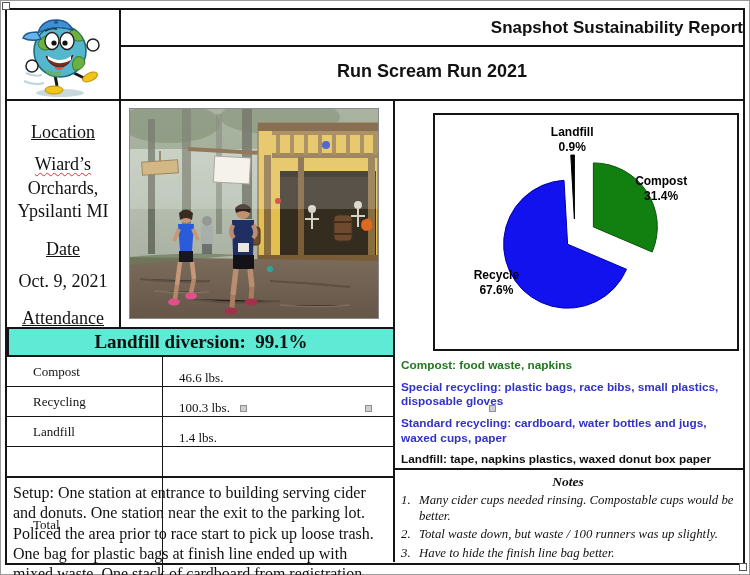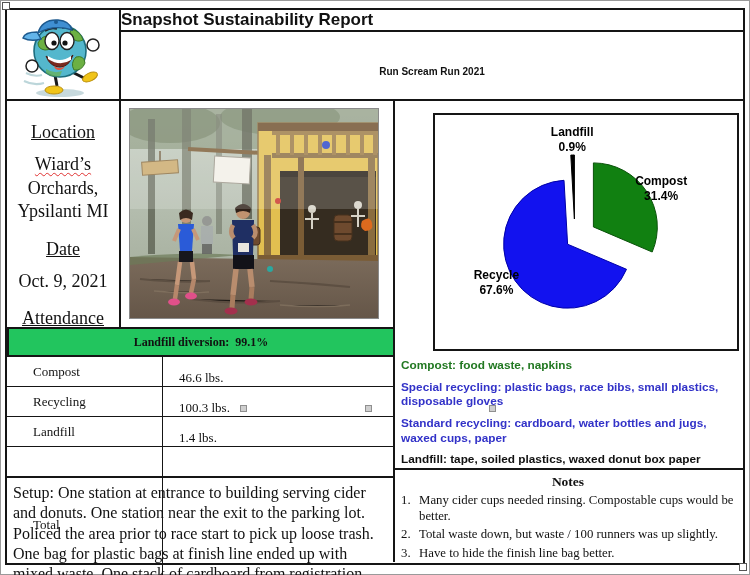--- a/index.html
+++ b/index.html
@@ -4,48 +4,48 @@
 <style>
   * { margin:0; padding:0; box-sizing:border-box; }
   html,body { width:750px; height:575px; background:#fff; overflow:hidden; }
   body { font-family:"Liberation Serif", serif; color:#111; }
   #page { position:relative; width:750px; height:575px; border:1px solid #9a9a9a; background:#fff; }
   #sheet { position:absolute; left:4px; top:7px; width:740px; height:557px; border:2px solid #151515; background:#fff; }
   .abs { position:absolute; }
 
   
   #mascot-cell { left:0; top:0; width:114px; height:91px; border-right:2px solid #151515; border-bottom:2px solid #151515; display:flex; align-items:center; justify-content:center; }
-  #title-cell  { left:114px; top:0; width:622px; height:22px; border-bottom:2px solid #151515; display:flex; align-items:center; justify-content:flex-start; font-family:"Liberation Sans",sans-serif; font-weight:bold; font-size:17px; }
-  #subtitle-cell { left:114px; top:34px; width:622px; height:57px; border-bottom:2px solid #151515; display:flex; align-items:center; justify-content:center; font-family:"Liberation Sans",sans-serif; font-weight:bold; font-size:10px; }
+  #title-cell  { left:114px; top:0; width:622px; height:37px; border-bottom:2px solid #151515; display:flex; align-items:center; justify-content:flex-end; font-family:"Liberation Sans",sans-serif; font-weight:bold; font-size:17px; }
+  #subtitle-cell { left:114px; top:34px; width:622px; height:57px; border-bottom:2px solid #151515; display:flex; align-items:center; justify-content:center; font-family:"Liberation Sans",sans-serif; font-weight:bold; font-size:18px; }
 
   
   #info-cell { left:0; top:91px; width:114px; height:226px; border-right:2px solid #151515; text-align:center; font-size:18px; padding-top:20px; line-height:1.3; }
   .info-label { text-decoration:underline; margin-bottom:9px; }
   .info-value { margin-bottom:14px; }
   .misspelled { text-decoration:underline wavy #e03131; text-decoration-thickness:1px; text-underline-offset:2px; }
 
   
   #photo-cell { left:114px; top:91px; width:272px; height:226px; }
   #photo { left:8px; top:7px; width:250px; height:211px; border:1px solid #8a8a8a; background:#aeb8a8; }
   .handle { position:absolute; width:7px; height:7px; }
   .handle-navy { background:#1f3d6e; border:1px solid #122544; }
   .handle-gray { background:#cfcfcf; border:1px solid #8f8f8f; }
 
   
   #right-vline { left:386px; top:91px; width:2px; height:461px; background:#151515; }
   #pie-box { left:426px; top:103px; width:306px; height:238px; border:2px solid #151515; background:#fff; }
   #categories { left:394px; top:348px; width:336px; height:108px; font-family:"Liberation Sans",sans-serif; font-weight:bold; font-size:11.8px; line-height:1.24; }
   .cat-item { margin-bottom:7px; }
-  #notes-cell { left:386px; top:458px; width:350px; height:94px; border-top:2px solid #151515; padding:4px 8px 9px 8px; font-size:12.8px; }
+  #notes-cell { left:386px; top:458px; width:350px; height:94px; border-top:2px solid #151515; padding:4px 8px 9px 8px; font-size:12.8px;font-style:italic; }
   #notes-heading { text-align:center; font-weight:bold; font-size:13.5px; margin-bottom:3px; }
   .note-item { display:flex; margin-bottom:3px; line-height:1.22; }
   .note-num { width:18px; flex:0 0 18px; }
 
   
-  #diversion-bar { left:0; top:317px; width:388px; height:30px; background:#22c55e; border:2px solid #151515; display:flex; align-items:center; justify-content:center; font-weight:bold; font-size:12px; white-space:pre-wrap; }
+  #diversion-bar { left:0; top:317px; width:388px; height:30px; background:#5eead4; border:2px solid #151515; display:flex; align-items:center; justify-content:center; font-weight:bold; font-size:19px; white-space:pre-wrap; }
 
   
   #waste-table { left:0; top:347px; width:388px; height:122px; font-size:13px; }
   .wt-row { display:flex; height:30px; border-bottom:1.5px solid #151515; }
   .wt-row:last-child { height:31px; border-bottom:2px solid #151515;flex-direction:column; }
   .wt-label { width:156px; flex:0 0 156px; border-right:1.5px solid #151515; display:flex; align-items:center; padding-left:26px; }
   .wt-value { display:flex; align-items:center; padding-left:16px;margin-top:12px; }
 
   
   #setup-cell { left:0; top:469px; width:386px; height:83px; padding:4px 6px 12px 6px; font-size:16px; line-height:1.27; }
@@ -251,21 +251,21 @@
           <text x="61.404717980880505" y="167.12514529989986" text-anchor="middle" font-size="12" font-weight="bold" fill="#000"><tspan x="61.404717980880505" dy="-3">Recycle</tspan><tspan x="61.404717980880505" dy="15">67.6%</tspan></text>
           <path d="M139.4,104.0 L135.8,40.1 A64,64 0 0 1 139.4,40.0 Z" fill="#000000" stroke="#000000" stroke-width="1"></path>
           <text x="137.17011419168816" y="24.040049288167836" text-anchor="middle" font-size="12" font-weight="bold" fill="#000"><tspan x="137.17011419168816" dy="-3">Landfill</tspan><tspan x="137.17011419168816" dy="15">0.9%</tspan></text>
         </svg>
     </div>
 
     <div class="abs" id="categories">
         <div class="cat-item" style="color: rgb(33, 120, 33);">Compost: food waste, napkins</div>
         <div class="cat-item" style="color: rgb(50, 50, 200);">Special recycling: plastic bags, race bibs, small plastics, disposable gloves</div>
         <div class="cat-item" style="color: rgb(50, 50, 200);">Standard recycling: cardboard, water bottles and jugs, waxed cups, paper</div>
-        <div class="cat-item" style="color: rgb(17, 17, 17);">Landfill: tape, soiled plastics, waxed donut box paper</div>
+        <div class="cat-item" style="color: rgb(17, 17, 17);">Landfill: tape, napkins plastics, waxed donut box paper</div>
       </div>
 
     <div class="abs" id="notes-cell">
       <div id="notes-heading">Notes</div>
       <div id="notes-list">
           <div class="note-item">
             <span class="note-num">1.</span>
             <span>Many cider cups needed rinsing. Compostable cups would be better.</span>
           </div>
           <div class="note-item">

